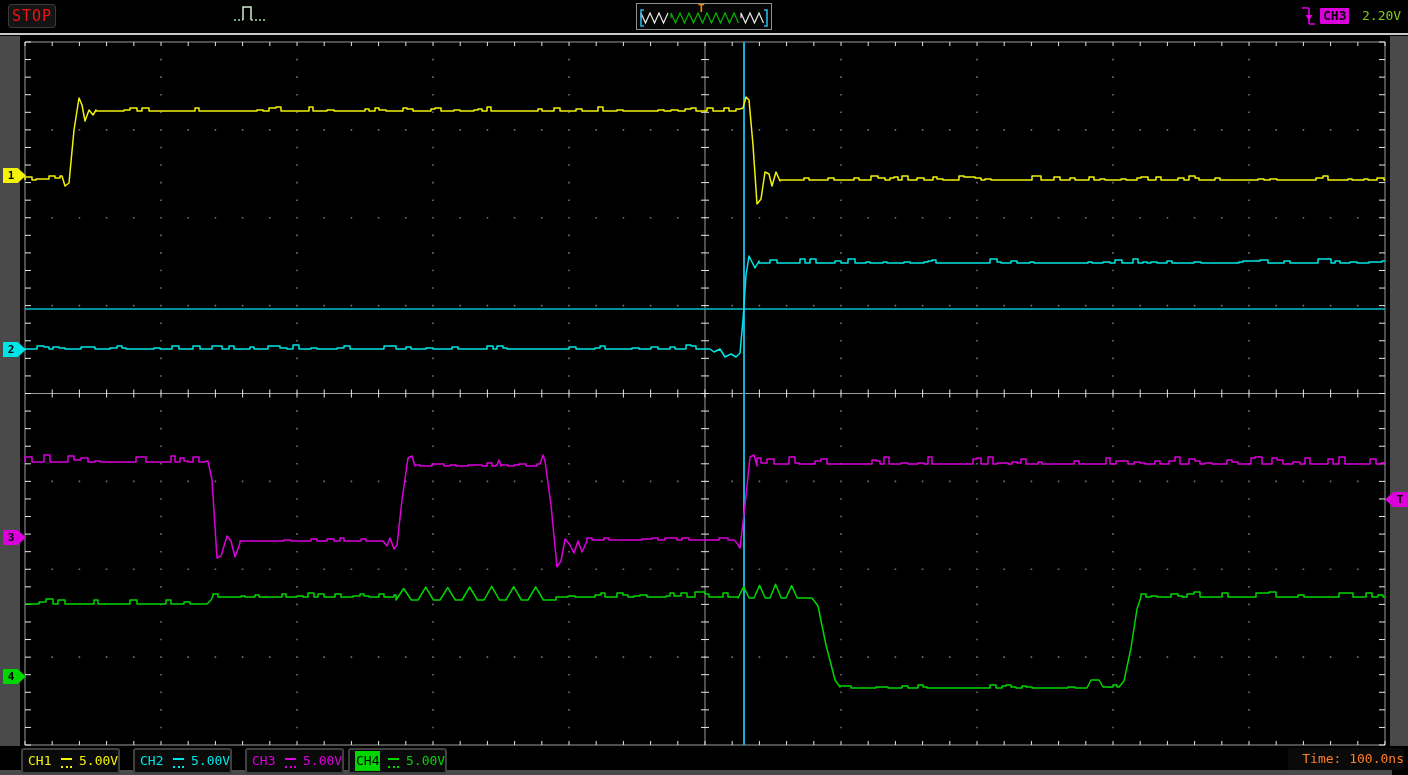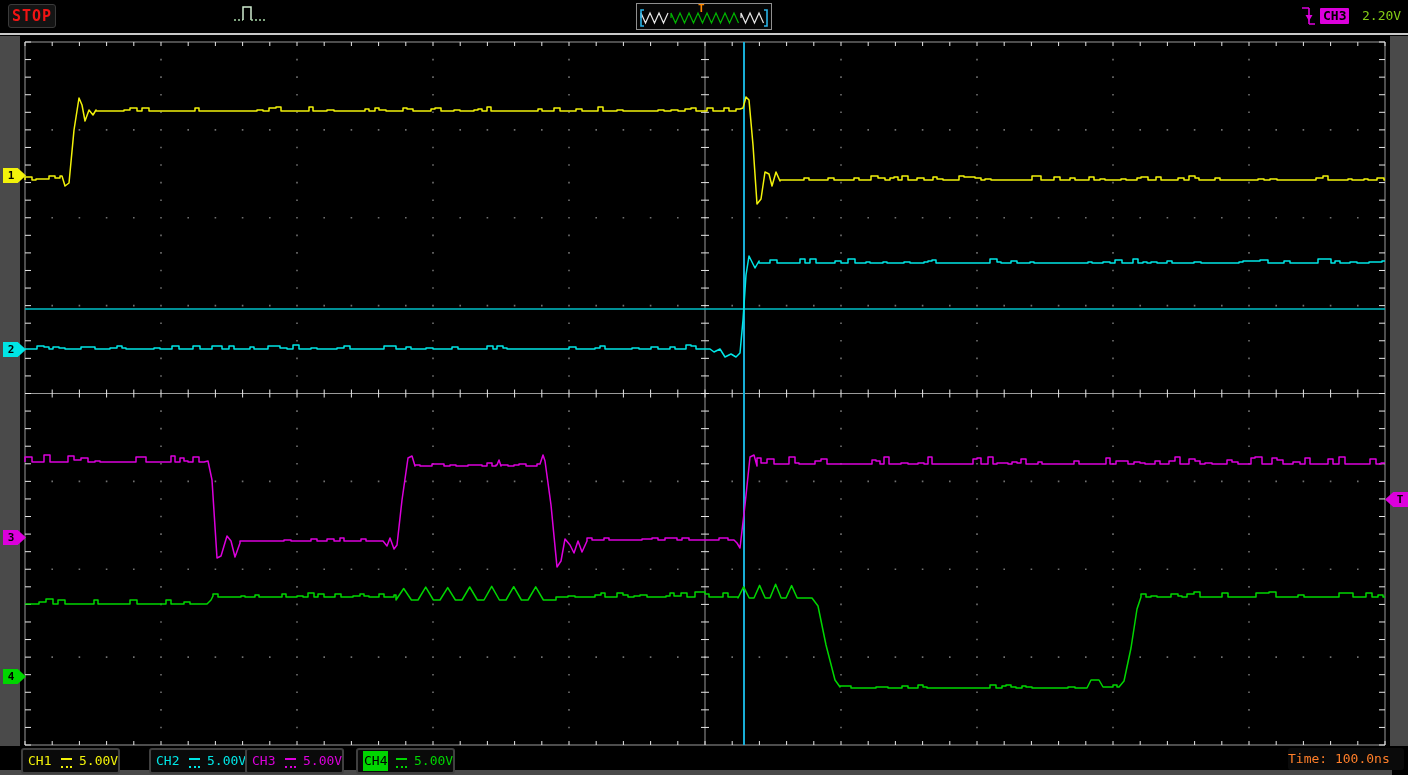--- a/index.html
+++ b/index.html
@@ -7,21 +7,21 @@
           font-family:"DejaVu Sans Mono","Liberation Mono",monospace;}
   
   .bezel{position:absolute;background:#4a4a4a;}
   .bezel-left{left:0;top:36px;width:20px;height:739px;}
   .bezel-right{left:1390px;top:36px;width:18px;height:722px;}
   .bezel-bottom{left:0;top:770px;width:1392px;height:5px;}
   
   .topbar{position:absolute;left:0;top:0;width:1408px;height:34px;background:#000;}
   .topbar-sep{position:absolute;left:0;top:33px;width:1408px;height:2px;background:#c9c9c9;}
   .stop-btn{position:absolute;left:8px;top:4px;width:46px;height:22px;background:#141414;
-            border:1px solid #3a3a3a;border-radius:3px;color:#f01414;font-weight:bold;
+            border:1px solid #3a3a3a;border-radius:3px;color:#f01414;font-weight:normal;
             font-size:15px;line-height:22px;text-align:center;letter-spacing:1px;}
   .pulse-icon{position:absolute;left:232px;top:3px;}
   .preview{position:absolute;left:636px;top:3px;width:134px;height:25px;background:#050505;
            border:1px solid #8f8f8f;}
   .preview .t-mark{position:absolute;left:61px;top:-2px;color:#ff8800;font-size:11px;font-weight:bold;}
   .trig-info{position:absolute;left:1300px;top:2px;width:104px;height:28px;}
   .src-badge{position:absolute;left:20px;top:6px;background:#dc00dc;color:#000;font-weight:bold;
              font-size:13px;padding:0 3px;line-height:16px;border-radius:1px;}
   .trig-level{position:absolute;left:62px;top:6px;color:#84cc16;font-size:13px;line-height:16px;}
   
@@ -36,21 +36,21 @@
   
   .bottombar{position:absolute;left:0;top:746px;width:1408px;height:24px;background:#000;}
   .chbox{position:absolute;top:2px;width:95px;height:22px;background:#0a0a0a;border:2px solid #404040;
          border-radius:3px;font-size:13px;line-height:20px;}
   .chbox .lbl{position:absolute;left:5px;top:1px;}
   .chbox .dc{position:absolute;left:38px;top:8px;width:11px;height:6px;border-top:2px solid;border-bottom:2px dotted;}
   .chbox .val{position:absolute;left:56px;top:1px;text-align:center;}
   .c1{color:#f2f20a}.c2{color:#00e6e6}.c3{color:#dc00dc}.c4{color:#00d600}
   .badge4{background:#00d600;color:#000;padding:0 1px;}
   .timebox{position:absolute;left:1288px;top:2px;width:116px;height:22px;background:#0a0a0a;
-           border-radius:3px;color:#ff7f2a;font-size:13px;line-height:21px;text-align:left;}
+           border-radius:3px;color:#ff7f2a;font-size:13px;line-height:21px;text-align:right;}
   svg{display:block;}
   #scope-svg{position:absolute;left:0;top:0;}
 </style>
 </head>
 <body>
 
 <div class="screen">
 
   <svg id="scope-svg" width="1408" height="775">
       <path d="M160.2,59.575 h1.6 M160.2,77.15 h1.6 M160.2,94.725 h1.6 M160.2,112.3 h1.6 M160.2,129.875 h1.6 M160.2,147.45 h1.6 M160.2,165.02499999999998 h1.6 M160.2,182.6 h1.6 M160.2,200.17499999999998 h1.6 M160.2,217.75 h1.6 M160.2,235.325 h1.6 M160.2,252.89999999999998 h1.6 M160.2,270.475 h1.6 M160.2,288.04999999999995 h1.6 M160.2,305.625 h1.6 M160.2,323.2 h1.6 M160.2,340.775 h1.6 M160.2,358.34999999999997 h1.6 M160.2,375.925 h1.6 M160.2,393.5 h1.6 M160.2,411.075 h1.6 M160.2,428.65 h1.6 M160.2,446.22499999999997 h1.6 M160.2,463.79999999999995 h1.6 M160.2,481.375 h1.6 M160.2,498.95 h1.6 M160.2,516.525 h1.6 M160.2,534.0999999999999 h1.6 M160.2,551.675 h1.6 M160.2,569.25 h1.6 M160.2,586.8249999999999 h1.6 M160.2,604.4 h1.6 M160.2,621.975 h1.6 M160.2,639.55 h1.6 M160.2,657.125 h1.6 M160.2,674.6999999999999 h1.6 M160.2,692.275 h1.6 M160.2,709.85 h1.6 M160.2,727.425 h1.6 M296.2,59.575 h1.6 M296.2,77.15 h1.6 M296.2,94.725 h1.6 M296.2,112.3 h1.6 M296.2,129.875 h1.6 M296.2,147.45 h1.6 M296.2,165.02499999999998 h1.6 M296.2,182.6 h1.6 M296.2,200.17499999999998 h1.6 M296.2,217.75 h1.6 M296.2,235.325 h1.6 M296.2,252.89999999999998 h1.6 M296.2,270.475 h1.6 M296.2,288.04999999999995 h1.6 M296.2,305.625 h1.6 M296.2,323.2 h1.6 M296.2,340.775 h1.6 M296.2,358.34999999999997 h1.6 M296.2,375.925 h1.6 M296.2,393.5 h1.6 M296.2,411.075 h1.6 M296.2,428.65 h1.6 M296.2,446.22499999999997 h1.6 M296.2,463.79999999999995 h1.6 M296.2,481.375 h1.6 M296.2,498.95 h1.6 M296.2,516.525 h1.6 M296.2,534.0999999999999 h1.6 M296.2,551.675 h1.6 M296.2,569.25 h1.6 M296.2,586.8249999999999 h1.6 M296.2,604.4 h1.6 M296.2,621.975 h1.6 M296.2,639.55 h1.6 M296.2,657.125 h1.6 M296.2,674.6999999999999 h1.6 M296.2,692.275 h1.6 M296.2,709.85 h1.6 M296.2,727.425 h1.6 M432.2,59.575 h1.6 M432.2,77.15 h1.6 M432.2,94.725 h1.6 M432.2,112.3 h1.6 M432.2,129.875 h1.6 M432.2,147.45 h1.6 M432.2,165.02499999999998 h1.6 M432.2,182.6 h1.6 M432.2,200.17499999999998 h1.6 M432.2,217.75 h1.6 M432.2,235.325 h1.6 M432.2,252.89999999999998 h1.6 M432.2,270.475 h1.6 M432.2,288.04999999999995 h1.6 M432.2,305.625 h1.6 M432.2,323.2 h1.6 M432.2,340.775 h1.6 M432.2,358.34999999999997 h1.6 M432.2,375.925 h1.6 M432.2,393.5 h1.6 M432.2,411.075 h1.6 M432.2,428.65 h1.6 M432.2,446.22499999999997 h1.6 M432.2,463.79999999999995 h1.6 M432.2,481.375 h1.6 M432.2,498.95 h1.6 M432.2,516.525 h1.6 M432.2,534.0999999999999 h1.6 M432.2,551.675 h1.6 M432.2,569.25 h1.6 M432.2,586.8249999999999 h1.6 M432.2,604.4 h1.6 M432.2,621.975 h1.6 M432.2,639.55 h1.6 M432.2,657.125 h1.6 M432.2,674.6999999999999 h1.6 M432.2,692.275 h1.6 M432.2,709.85 h1.6 M432.2,727.425 h1.6 M568.2,59.575 h1.6 M568.2,77.15 h1.6 M568.2,94.725 h1.6 M568.2,112.3 h1.6 M568.2,129.875 h1.6 M568.2,147.45 h1.6 M568.2,165.02499999999998 h1.6 M568.2,182.6 h1.6 M568.2,200.17499999999998 h1.6 M568.2,217.75 h1.6 M568.2,235.325 h1.6 M568.2,252.89999999999998 h1.6 M568.2,270.475 h1.6 M568.2,288.04999999999995 h1.6 M568.2,305.625 h1.6 M568.2,323.2 h1.6 M568.2,340.775 h1.6 M568.2,358.34999999999997 h1.6 M568.2,375.925 h1.6 M568.2,393.5 h1.6 M568.2,411.075 h1.6 M568.2,428.65 h1.6 M568.2,446.22499999999997 h1.6 M568.2,463.79999999999995 h1.6 M568.2,481.375 h1.6 M568.2,498.95 h1.6 M568.2,516.525 h1.6 M568.2,534.0999999999999 h1.6 M568.2,551.675 h1.6 M568.2,569.25 h1.6 M568.2,586.8249999999999 h1.6 M568.2,604.4 h1.6 M568.2,621.975 h1.6 M568.2,639.55 h1.6 M568.2,657.125 h1.6 M568.2,674.6999999999999 h1.6 M568.2,692.275 h1.6 M568.2,709.85 h1.6 M568.2,727.425 h1.6 M840.2,59.575 h1.6 M840.2,77.15 h1.6 M840.2,94.725 h1.6 M840.2,112.3 h1.6 M840.2,129.875 h1.6 M840.2,147.45 h1.6 M840.2,165.02499999999998 h1.6 M840.2,182.6 h1.6 M840.2,200.17499999999998 h1.6 M840.2,217.75 h1.6 M840.2,235.325 h1.6 M840.2,252.89999999999998 h1.6 M840.2,270.475 h1.6 M840.2,288.04999999999995 h1.6 M840.2,305.625 h1.6 M840.2,323.2 h1.6 M840.2,340.775 h1.6 M840.2,358.34999999999997 h1.6 M840.2,375.925 h1.6 M840.2,393.5 h1.6 M840.2,411.075 h1.6 M840.2,428.65 h1.6 M840.2,446.22499999999997 h1.6 M840.2,463.79999999999995 h1.6 M840.2,481.375 h1.6 M840.2,498.95 h1.6 M840.2,516.525 h1.6 M840.2,534.0999999999999 h1.6 M840.2,551.675 h1.6 M840.2,569.25 h1.6 M840.2,586.8249999999999 h1.6 M840.2,604.4 h1.6 M840.2,621.975 h1.6 M840.2,639.55 h1.6 M840.2,657.125 h1.6 M840.2,674.6999999999999 h1.6 M840.2,692.275 h1.6 M840.2,709.85 h1.6 M840.2,727.425 h1.6 M976.2,59.575 h1.6 M976.2,77.15 h1.6 M976.2,94.725 h1.6 M976.2,112.3 h1.6 M976.2,129.875 h1.6 M976.2,147.45 h1.6 M976.2,165.02499999999998 h1.6 M976.2,182.6 h1.6 M976.2,200.17499999999998 h1.6 M976.2,217.75 h1.6 M976.2,235.325 h1.6 M976.2,252.89999999999998 h1.6 M976.2,270.475 h1.6 M976.2,288.04999999999995 h1.6 M976.2,305.625 h1.6 M976.2,323.2 h1.6 M976.2,340.775 h1.6 M976.2,358.34999999999997 h1.6 M976.2,375.925 h1.6 M976.2,393.5 h1.6 M976.2,411.075 h1.6 M976.2,428.65 h1.6 M976.2,446.22499999999997 h1.6 M976.2,463.79999999999995 h1.6 M976.2,481.375 h1.6 M976.2,498.95 h1.6 M976.2,516.525 h1.6 M976.2,534.0999999999999 h1.6 M976.2,551.675 h1.6 M976.2,569.25 h1.6 M976.2,586.8249999999999 h1.6 M976.2,604.4 h1.6 M976.2,621.975 h1.6 M976.2,639.55 h1.6 M976.2,657.125 h1.6 M976.2,674.6999999999999 h1.6 M976.2,692.275 h1.6 M976.2,709.85 h1.6 M976.2,727.425 h1.6 M1112.2,59.575 h1.6 M1112.2,77.15 h1.6 M1112.2,94.725 h1.6 M1112.2,112.3 h1.6 M1112.2,129.875 h1.6 M1112.2,147.45 h1.6 M1112.2,165.02499999999998 h1.6 M1112.2,182.6 h1.6 M1112.2,200.17499999999998 h1.6 M1112.2,217.75 h1.6 M1112.2,235.325 h1.6 M1112.2,252.89999999999998 h1.6 M1112.2,270.475 h1.6 M1112.2,288.04999999999995 h1.6 M1112.2,305.625 h1.6 M1112.2,323.2 h1.6 M1112.2,340.775 h1.6 M1112.2,358.34999999999997 h1.6 M1112.2,375.925 h1.6 M1112.2,393.5 h1.6 M1112.2,411.075 h1.6 M1112.2,428.65 h1.6 M1112.2,446.22499999999997 h1.6 M1112.2,463.79999999999995 h1.6 M1112.2,481.375 h1.6 M1112.2,498.95 h1.6 M1112.2,516.525 h1.6 M1112.2,534.0999999999999 h1.6 M1112.2,551.675 h1.6 M1112.2,569.25 h1.6 M1112.2,586.8249999999999 h1.6 M1112.2,604.4 h1.6 M1112.2,621.975 h1.6 M1112.2,639.55 h1.6 M1112.2,657.125 h1.6 M1112.2,674.6999999999999 h1.6 M1112.2,692.275 h1.6 M1112.2,709.85 h1.6 M1112.2,727.425 h1.6 M1248.2,59.575 h1.6 M1248.2,77.15 h1.6 M1248.2,94.725 h1.6 M1248.2,112.3 h1.6 M1248.2,129.875 h1.6 M1248.2,147.45 h1.6 M1248.2,165.02499999999998 h1.6 M1248.2,182.6 h1.6 M1248.2,200.17499999999998 h1.6 M1248.2,217.75 h1.6 M1248.2,235.325 h1.6 M1248.2,252.89999999999998 h1.6 M1248.2,270.475 h1.6 M1248.2,288.04999999999995 h1.6 M1248.2,305.625 h1.6 M1248.2,323.2 h1.6 M1248.2,340.775 h1.6 M1248.2,358.34999999999997 h1.6 M1248.2,375.925 h1.6 M1248.2,393.5 h1.6 M1248.2,411.075 h1.6 M1248.2,428.65 h1.6 M1248.2,446.22499999999997 h1.6 M1248.2,463.79999999999995 h1.6 M1248.2,481.375 h1.6 M1248.2,498.95 h1.6 M1248.2,516.525 h1.6 M1248.2,534.0999999999999 h1.6 M1248.2,551.675 h1.6 M1248.2,569.25 h1.6 M1248.2,586.8249999999999 h1.6 M1248.2,604.4 h1.6 M1248.2,621.975 h1.6 M1248.2,639.55 h1.6 M1248.2,657.125 h1.6 M1248.2,674.6999999999999 h1.6 M1248.2,692.275 h1.6 M1248.2,709.85 h1.6 M1248.2,727.425 h1.6 M51.400000000000006,129.875 h1.6 M78.60000000000001,129.875 h1.6 M105.8,129.875 h1.6 M133,129.875 h1.6 M160.2,129.875 h1.6 M187.39999999999998,129.875 h1.6 M214.6,129.875 h1.6 M241.79999999999998,129.875 h1.6 M268.99999999999994,129.875 h1.6 M296.2,129.875 h1.6 M323.4,129.875 h1.6 M350.59999999999997,129.875 h1.6 M377.79999999999995,129.875 h1.6 M405,129.875 h1.6 M432.2,129.875 h1.6 M459.4,129.875 h1.6 M486.59999999999997,129.875 h1.6 M513.8,129.875 h1.6 M541,129.875 h1.6 M568.2,129.875 h1.6 M595.4,129.875 h1.6 M622.6,129.875 h1.6 M649.8000000000001,129.875 h1.6 M677,129.875 h1.6 M704.2,129.875 h1.6 M731.4,129.875 h1.6 M758.6,129.875 h1.6 M785.8000000000001,129.875 h1.6 M813,129.875 h1.6 M840.2,129.875 h1.6 M867.4,129.875 h1.6 M894.6,129.875 h1.6 M921.8000000000001,129.875 h1.6 M949,129.875 h1.6 M976.2,129.875 h1.6 M1003.4,129.875 h1.6 M1030.6000000000001,129.875 h1.6 M1057.8,129.875 h1.6 M1085,129.875 h1.6 M1112.2,129.875 h1.6 M1139.4,129.875 h1.6 M1166.6,129.875 h1.6 M1193.8,129.875 h1.6 M1221,129.875 h1.6 M1248.2,129.875 h1.6 M1275.4,129.875 h1.6 M1302.6,129.875 h1.6 M1329.8,129.875 h1.6 M1357,129.875 h1.6 M51.400000000000006,217.75 h1.6 M78.60000000000001,217.75 h1.6 M105.8,217.75 h1.6 M133,217.75 h1.6 M160.2,217.75 h1.6 M187.39999999999998,217.75 h1.6 M214.6,217.75 h1.6 M241.79999999999998,217.75 h1.6 M268.99999999999994,217.75 h1.6 M296.2,217.75 h1.6 M323.4,217.75 h1.6 M350.59999999999997,217.75 h1.6 M377.79999999999995,217.75 h1.6 M405,217.75 h1.6 M432.2,217.75 h1.6 M459.4,217.75 h1.6 M486.59999999999997,217.75 h1.6 M513.8,217.75 h1.6 M541,217.75 h1.6 M568.2,217.75 h1.6 M595.4,217.75 h1.6 M622.6,217.75 h1.6 M649.8000000000001,217.75 h1.6 M677,217.75 h1.6 M704.2,217.75 h1.6 M731.4,217.75 h1.6 M758.6,217.75 h1.6 M785.8000000000001,217.75 h1.6 M813,217.75 h1.6 M840.2,217.75 h1.6 M867.4,217.75 h1.6 M894.6,217.75 h1.6 M921.8000000000001,217.75 h1.6 M949,217.75 h1.6 M976.2,217.75 h1.6 M1003.4,217.75 h1.6 M1030.6000000000001,217.75 h1.6 M1057.8,217.75 h1.6 M1085,217.75 h1.6 M1112.2,217.75 h1.6 M1139.4,217.75 h1.6 M1166.6,217.75 h1.6 M1193.8,217.75 h1.6 M1221,217.75 h1.6 M1248.2,217.75 h1.6 M1275.4,217.75 h1.6 M1302.6,217.75 h1.6 M1329.8,217.75 h1.6 M1357,217.75 h1.6 M51.400000000000006,305.625 h1.6 M78.60000000000001,305.625 h1.6 M105.8,305.625 h1.6 M133,305.625 h1.6 M160.2,305.625 h1.6 M187.39999999999998,305.625 h1.6 M214.6,305.625 h1.6 M241.79999999999998,305.625 h1.6 M268.99999999999994,305.625 h1.6 M296.2,305.625 h1.6 M323.4,305.625 h1.6 M350.59999999999997,305.625 h1.6 M377.79999999999995,305.625 h1.6 M405,305.625 h1.6 M432.2,305.625 h1.6 M459.4,305.625 h1.6 M486.59999999999997,305.625 h1.6 M513.8,305.625 h1.6 M541,305.625 h1.6 M568.2,305.625 h1.6 M595.4,305.625 h1.6 M622.6,305.625 h1.6 M649.8000000000001,305.625 h1.6 M677,305.625 h1.6 M704.2,305.625 h1.6 M731.4,305.625 h1.6 M758.6,305.625 h1.6 M785.8000000000001,305.625 h1.6 M813,305.625 h1.6 M840.2,305.625 h1.6 M867.4,305.625 h1.6 M894.6,305.625 h1.6 M921.8000000000001,305.625 h1.6 M949,305.625 h1.6 M976.2,305.625 h1.6 M1003.4,305.625 h1.6 M1030.6000000000001,305.625 h1.6 M1057.8,305.625 h1.6 M1085,305.625 h1.6 M1112.2,305.625 h1.6 M1139.4,305.625 h1.6 M1166.6,305.625 h1.6 M1193.8,305.625 h1.6 M1221,305.625 h1.6 M1248.2,305.625 h1.6 M1275.4,305.625 h1.6 M1302.6,305.625 h1.6 M1329.8,305.625 h1.6 M1357,305.625 h1.6 M51.400000000000006,481.375 h1.6 M78.60000000000001,481.375 h1.6 M105.8,481.375 h1.6 M133,481.375 h1.6 M160.2,481.375 h1.6 M187.39999999999998,481.375 h1.6 M214.6,481.375 h1.6 M241.79999999999998,481.375 h1.6 M268.99999999999994,481.375 h1.6 M296.2,481.375 h1.6 M323.4,481.375 h1.6 M350.59999999999997,481.375 h1.6 M377.79999999999995,481.375 h1.6 M405,481.375 h1.6 M432.2,481.375 h1.6 M459.4,481.375 h1.6 M486.59999999999997,481.375 h1.6 M513.8,481.375 h1.6 M541,481.375 h1.6 M568.2,481.375 h1.6 M595.4,481.375 h1.6 M622.6,481.375 h1.6 M649.8000000000001,481.375 h1.6 M677,481.375 h1.6 M704.2,481.375 h1.6 M731.4,481.375 h1.6 M758.6,481.375 h1.6 M785.8000000000001,481.375 h1.6 M813,481.375 h1.6 M840.2,481.375 h1.6 M867.4,481.375 h1.6 M894.6,481.375 h1.6 M921.8000000000001,481.375 h1.6 M949,481.375 h1.6 M976.2,481.375 h1.6 M1003.4,481.375 h1.6 M1030.6000000000001,481.375 h1.6 M1057.8,481.375 h1.6 M1085,481.375 h1.6 M1112.2,481.375 h1.6 M1139.4,481.375 h1.6 M1166.6,481.375 h1.6 M1193.8,481.375 h1.6 M1221,481.375 h1.6 M1248.2,481.375 h1.6 M1275.4,481.375 h1.6 M1302.6,481.375 h1.6 M1329.8,481.375 h1.6 M1357,481.375 h1.6 M51.400000000000006,569.25 h1.6 M78.60000000000001,569.25 h1.6 M105.8,569.25 h1.6 M133,569.25 h1.6 M160.2,569.25 h1.6 M187.39999999999998,569.25 h1.6 M214.6,569.25 h1.6 M241.79999999999998,569.25 h1.6 M268.99999999999994,569.25 h1.6 M296.2,569.25 h1.6 M323.4,569.25 h1.6 M350.59999999999997,569.25 h1.6 M377.79999999999995,569.25 h1.6 M405,569.25 h1.6 M432.2,569.25 h1.6 M459.4,569.25 h1.6 M486.59999999999997,569.25 h1.6 M513.8,569.25 h1.6 M541,569.25 h1.6 M568.2,569.25 h1.6 M595.4,569.25 h1.6 M622.6,569.25 h1.6 M649.8000000000001,569.25 h1.6 M677,569.25 h1.6 M704.2,569.25 h1.6 M731.4,569.25 h1.6 M758.6,569.25 h1.6 M785.8000000000001,569.25 h1.6 M813,569.25 h1.6 M840.2,569.25 h1.6 M867.4,569.25 h1.6 M894.6,569.25 h1.6 M921.8000000000001,569.25 h1.6 M949,569.25 h1.6 M976.2,569.25 h1.6 M1003.4,569.25 h1.6 M1030.6000000000001,569.25 h1.6 M1057.8,569.25 h1.6 M1085,569.25 h1.6 M1112.2,569.25 h1.6 M1139.4,569.25 h1.6 M1166.6,569.25 h1.6 M1193.8,569.25 h1.6 M1221,569.25 h1.6 M1248.2,569.25 h1.6 M1275.4,569.25 h1.6 M1302.6,569.25 h1.6 M1329.8,569.25 h1.6 M1357,569.25 h1.6 M51.400000000000006,657.125 h1.6 M78.60000000000001,657.125 h1.6 M105.8,657.125 h1.6 M133,657.125 h1.6 M160.2,657.125 h1.6 M187.39999999999998,657.125 h1.6 M214.6,657.125 h1.6 M241.79999999999998,657.125 h1.6 M268.99999999999994,657.125 h1.6 M296.2,657.125 h1.6 M323.4,657.125 h1.6 M350.59999999999997,657.125 h1.6 M377.79999999999995,657.125 h1.6 M405,657.125 h1.6 M432.2,657.125 h1.6 M459.4,657.125 h1.6 M486.59999999999997,657.125 h1.6 M513.8,657.125 h1.6 M541,657.125 h1.6 M568.2,657.125 h1.6 M595.4,657.125 h1.6 M622.6,657.125 h1.6 M649.8000000000001,657.125 h1.6 M677,657.125 h1.6 M704.2,657.125 h1.6 M731.4,657.125 h1.6 M758.6,657.125 h1.6 M785.8000000000001,657.125 h1.6 M813,657.125 h1.6 M840.2,657.125 h1.6 M867.4,657.125 h1.6 M894.6,657.125 h1.6 M921.8000000000001,657.125 h1.6 M949,657.125 h1.6 M976.2,657.125 h1.6 M1003.4,657.125 h1.6 M1030.6000000000001,657.125 h1.6 M1057.8,657.125 h1.6 M1085,657.125 h1.6 M1112.2,657.125 h1.6 M1139.4,657.125 h1.6 M1166.6,657.125 h1.6 M1193.8,657.125 h1.6 M1221,657.125 h1.6 M1248.2,657.125 h1.6 M1275.4,657.125 h1.6 M1302.6,657.125 h1.6 M1329.8,657.125 h1.6 M1357,657.125 h1.6 " stroke="#707070" stroke-width="1.6" fill="none"></path>
@@ -110,31 +110,31 @@
   <div class="tmark-right">
       <span>T</span>
     </div>
 
   <div class="bottombar">
     <div class="chbox c1" style="left:21px;">
       <span class="lbl">CH1</span>
       <span class="dc"></span>
       <span class="val">5.00V</span>
     </div>
-    <div class="chbox c2" style="left:149px;">
+    <div class="chbox c2" style="left:133px;">
       <span class="lbl">CH2</span>
       <span class="dc"></span>
       <span class="val">5.00V</span>
     </div>
     <div class="chbox c3" style="left:245px;">
       <span class="lbl">CH3</span>
       <span class="dc"></span>
       <span class="val">5.00V</span>
     </div>
-    <div class="chbox c4" style="left:356px;">
+    <div class="chbox c4" style="left:348px;">
       <span class="lbl badge4">CH4</span>
       <span class="dc"></span>
       <span class="val">5.00V</span>
     </div>
     <div class="timebox">Time: 100.0ns</div>
   </div>
 
 </div>
 
 </body></html>

